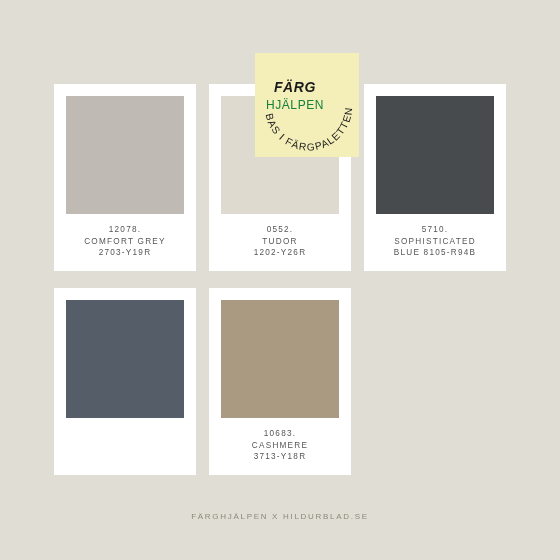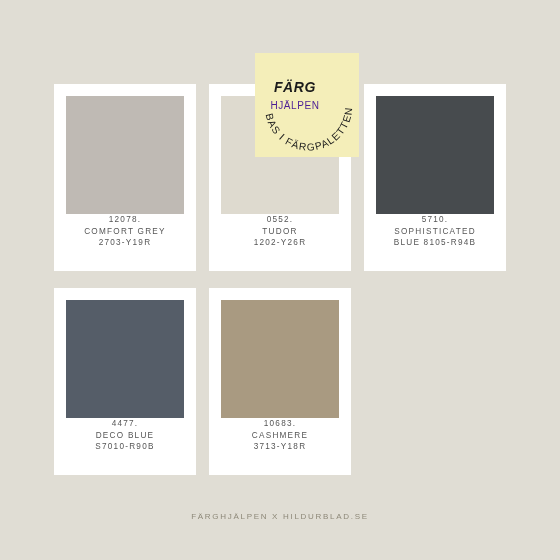--- a/index.html
+++ b/index.html
@@ -44,21 +44,21 @@
   .swatch {
     width: 118px;
     height: 118px;
     flex: 0 0 118px;
   }
   .caption {
     flex: 1 1 auto;
     display: flex;
     flex-direction: column;
     align-items: center;
-    justify-content: flex-start;
+    justify-content: center;
     text-align: center;
     padding-bottom: 2px;
   }
   .cap-line {
     font-size: 8.2px;
     letter-spacing: 1.25px;
     color: #555555;
     line-height: 11.5px;
     white-space: nowrap;
   }
@@ -99,24 +99,24 @@
   }
   .badge-l1 {
     font-size: 14px;
     font-weight: bold;
     font-style: italic;
     letter-spacing: 0.6px;
     color: #1b1b1b;
     line-height: 17px;
   }
   .badge-l2 {
-    font-size: 10px;
+    font-size: 12px;
     font-weight: 400;
     letter-spacing: 0.6px;
-    color: #4c1d95;
+    color: #15803d;
     line-height: 19px;
   }
   .badge-arc {
     position: absolute;
     inset: 0;
     z-index: 2;
   }
   .badge-arc text {
     font-family: "Liberation Sans", sans-serif;
     font-size: 10.2px;
@@ -154,25 +154,20 @@
       <div class="swatch" style="background: rgb(71, 75, 78);"></div>
       <div class="caption">
         <div class="cap-line">5710.</div>
         <div class="cap-line">SOPHISTICATED</div>
         <div class="cap-line">BLUE 8105-R94B</div>
       </div>
     </div>
 
     <div class="card">
       <div class="swatch" style="background: rgb(85, 93, 104);"></div>
-      <div class="caption">
-        <div class="cap-line">4477.</div>
-        <div class="cap-line">DECO BLUE</div>
-        <div class="cap-line">S7010-R90B</div>
-      </div>
     </div>
 
     <div class="card">
       <div class="swatch" style="background: rgb(169, 154, 129);"></div>
       <div class="caption">
         <div class="cap-line">10683.</div>
         <div class="cap-line">CASHMERE</div>
         <div class="cap-line">3713-Y18R</div>
       </div>
     </div>

